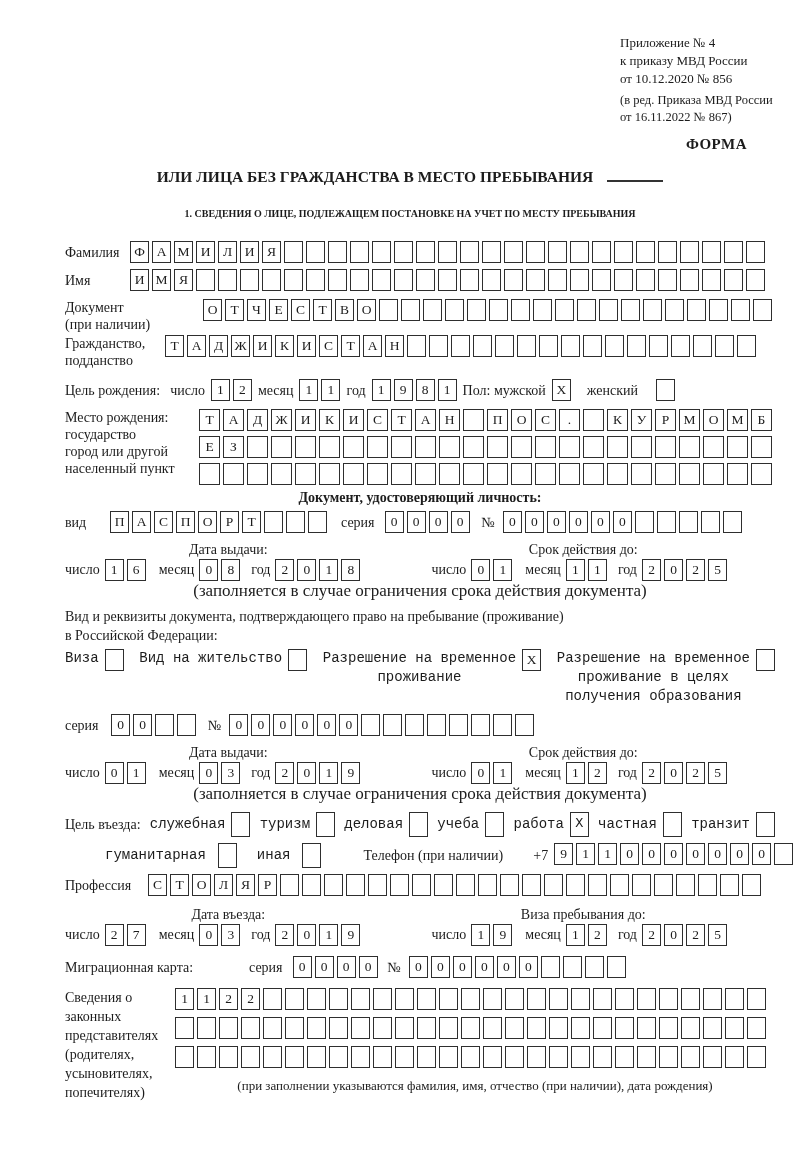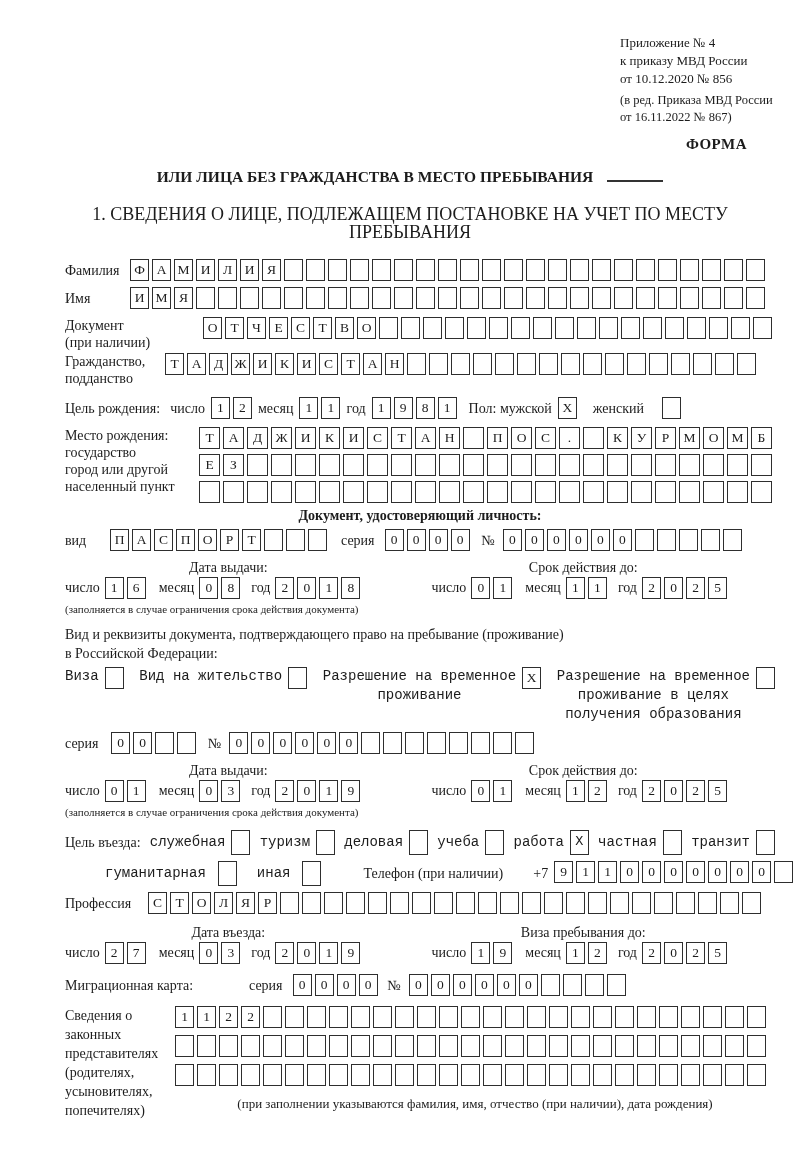--- a/index.html
+++ b/index.html
@@ -8,34 +8,34 @@
     font-family:"Liberation Serif","DejaVu Serif",serif;color:#1c1c1c;
   }
   .page{width:800px;height:1163px;box-sizing:border-box;padding:34px 25px 0 65px;position:relative;}
   
   .annex{margin-left:555px;width:185px;font-size:13px;line-height:18px;}
   .annex .sub{font-size:12.5px;line-height:17px;margin-top:4px;}
   .form-label{text-align:right;padding-right:28px;font-weight:bold;font-size:15px;margin-top:10px;letter-spacing:.5px;}
   
   .title{text-align:center;font-weight:bold;font-size:15.5px;line-height:24px;margin-top:12px;margin-left:-20px;}
   .blank-line{display:inline-block;width:56px;border-bottom:2px solid #333;height:14px;margin-left:14px;}
-  .sec-heading{font-weight:normal;font-size:18px;line-height:18px;margin-top:16px;text-align:center;margin-left:-20px;}
+  .sec-heading{font-weight:bold;font-size:10px;line-height:18px;margin-top:16px;text-align:center;margin-left:-20px;}
   
   .row{display:flex;align-items:flex-start;}
   .lbl{font-size:14px;line-height:24px;white-space:nowrap;}
   .lbl2{font-size:14px;line-height:17px;white-space:nowrap;}
   .boxes{display:inline-flex;gap:3px;flex:none;}
   .cell{
     display:inline-block;box-sizing:border-box;width:19px;height:22px;flex:none;
     border:1.6px solid #2e2e2e;background:#fff;text-align:center;
     font-size:13.5px;line-height:19px;overflow:hidden;
   }
   .wide .cell{width:21px;}
   .stack{display:flex;flex-direction:column;gap:5px;}
-  .note{font-size:11px;line-height:16px;text-align:left;}
+  .note{font-size:17px;line-height:16px;text-align:center;}
   .dheads{display:flex;font-size:14px;line-height:17px;margin-top:6px;}
   .dheads .h-left{width:46%;text-align:center;}
   .dheads .h-right{width:54%;text-align:center;}
   .dates{display:flex;justify-content:space-between;margin-top:1px;}
   .dgroup{display:flex;align-items:flex-start;gap:5px;}
   .dgroup .lbl{line-height:22px;}
   .permits{display:flex;justify-content:space-between;align-items:flex-start;margin-top:4px;}
   .pgroup{display:flex;align-items:flex-start;gap:6px;}
   .plabel{font-size:14px;line-height:19px;text-align:center;white-space:nowrap;font-family:Liberation Mono, monospace;}
   .optrow{display:flex;justify-content:space-between;align-items:flex-start;margin-top:10px;}
@@ -224,21 +224,21 @@
         <span class="cell">1</span>
         <span class="cell">1</span>
       </span>
     <span class="lbl">год</span>
     <span class="boxes">
         <span class="cell">1</span>
         <span class="cell">9</span>
         <span class="cell">8</span>
         <span class="cell">1</span>
       </span>
-    <span class="lbl" style="margin-left:6px">Пол: мужской</span>
+    <span class="lbl" style="margin-left:0">Пол: мужской</span>
     <span class="boxes">
         <span class="cell">X</span>
       </span>
     <span class="lbl" style="margin-left:10px">женский</span>
     <span class="boxes" style="margin-left:12px">
         <span class="cell"></span>
       </span>
   </div>
 
   <div class="row mt6">

